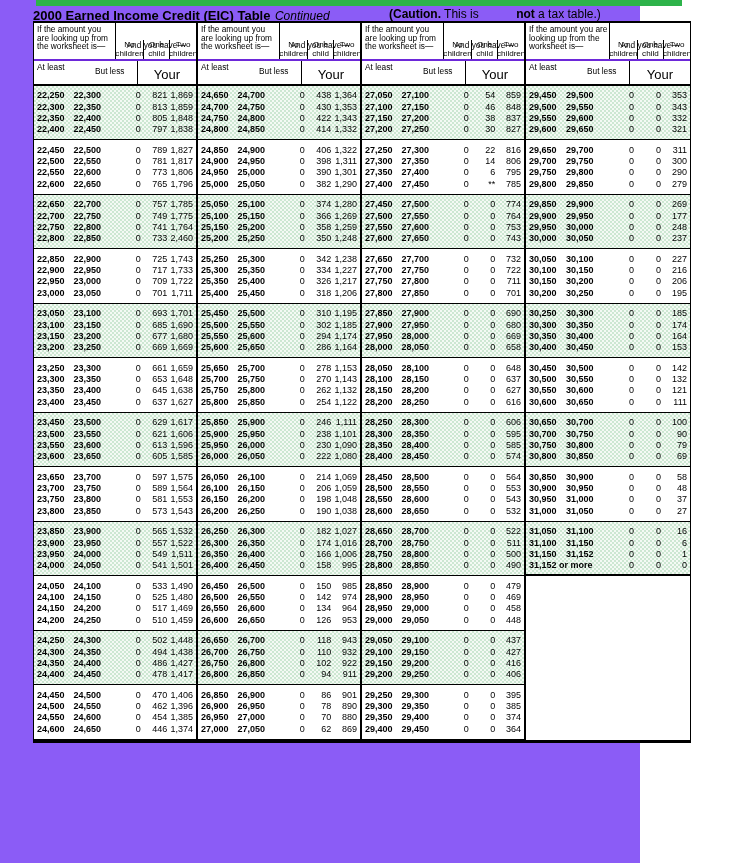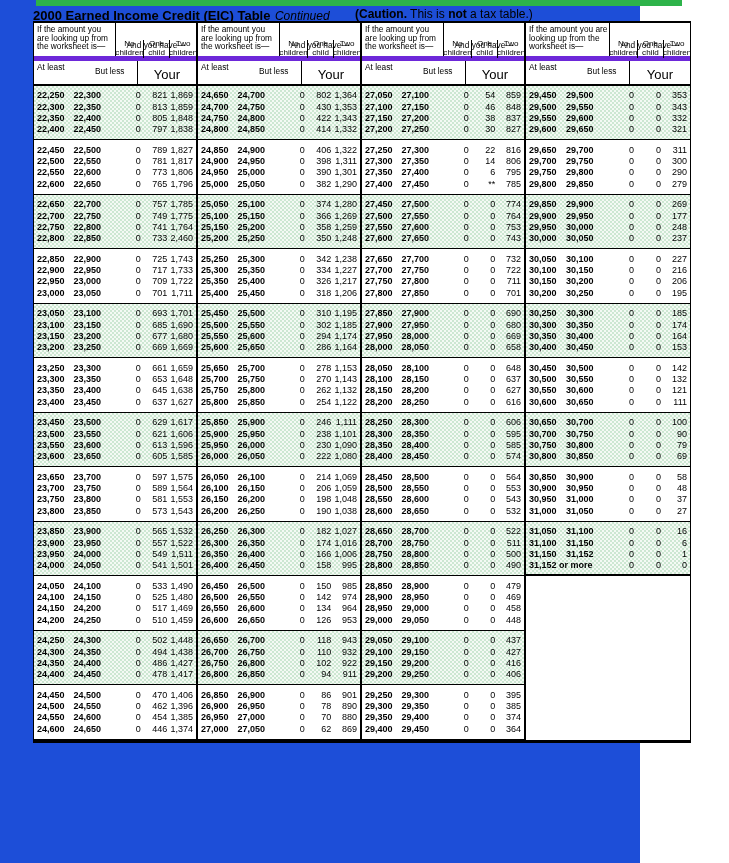--- a/index.html
+++ b/index.html
@@ -1,34 +1,34 @@
 <!DOCTYPE html>
 <html><head>
 <meta charset="utf-8">
 <style>
   * { margin:0; padding:0; box-sizing:border-box; }
   html,body { background:#ffffff; }
   body { width:729px; height:863px; font-family:"Liberation Sans", sans-serif; color:#000; position:relative; overflow:hidden; }
-  .sheet { position:absolute; left:0; top:0; width:640px; height:863px; background:#1d4ed8;text-decoration:underline; }
+  .sheet { position:absolute; left:0; top:0; width:640px; height:863px; background:#8b5cf6;text-decoration:underline; }
 
   .greenbar { position:absolute; left:36px; top:0; width:646px; height:6px; }
 
   .titlerow { position:absolute; left:33px; top:6px; width:660px; height:15px; white-space:nowrap; }
   .title-main { font-weight:bold; font-size:13px; }
   .title-continued { font-style:italic; font-size:12px; }
   .caution { position:absolute; left:322px; top:1px; font-size:12px; }
-  .caution b { font-weight:bold; }
+  .caution b { font-weight:bold;margin-left:34px; }
 
   .eictable { position:absolute; left:33px; top:21px; display:flex;
     border-top:2.5px solid #000; border-left:1px solid #000; border-right:1px solid #000;
     border-bottom:3px solid #000; background:#fff; }
   .group { width:164px; border-right:2px solid #000; display:flex; flex-direction:column; }
   .group:last-child { border-right:none; }
 
-  .ghead { height:38px; display:flex; border-bottom:5px solid #6d28d9; }
+  .ghead { height:38px; display:flex; border-bottom:2px solid #6d28d9; }
   .amount-cell { width:84px; border-right:1px solid #000; padding:2px 1px 0 3px;
     font-size:8.3px; line-height:8.7px; }
   .have-cell { flex:1; display:flex; flex-direction:column; }
   .have-label { text-align:center; font-size:8.3px; padding-top:17px; height:12px; }
   .kids { flex:1; display:flex; }
   .kid { width:26.6px; flex:1; display:flex; align-items:flex-end; justify-content:center;
     text-align:center; font-size:8.1px; line-height:8.5px; padding-bottom:1px; }
   .kid + .kid { border-left:1px solid #000; }
 
   .ghead2 { height:24.5px; display:flex; border-bottom:2.5px solid #000; }
@@ -466,21 +466,21 @@
           <div class="al-cell">At least</div>
           <div class="bl-cell">But less than</div>
           <div class="credit-cell">Your credit is—</div>
         </div>
         <div class="gdata">
           <div class="block shaded">
             <div class="row">
               <div class="c-al">24,650</div>
               <div class="c-bl">24,700</div>
               <div class="c-n0">0</div>
-              <div class="c-n1">802</div>
+              <div class="c-n1">438</div>
               <div class="c-n2">1,364</div>
             </div>
             <div class="row">
               <div class="c-al">24,700</div>
               <div class="c-bl">24,750</div>
               <div class="c-n0">0</div>
               <div class="c-n1">430</div>
               <div class="c-n2">1,353</div>
             </div>
             <div class="row">

